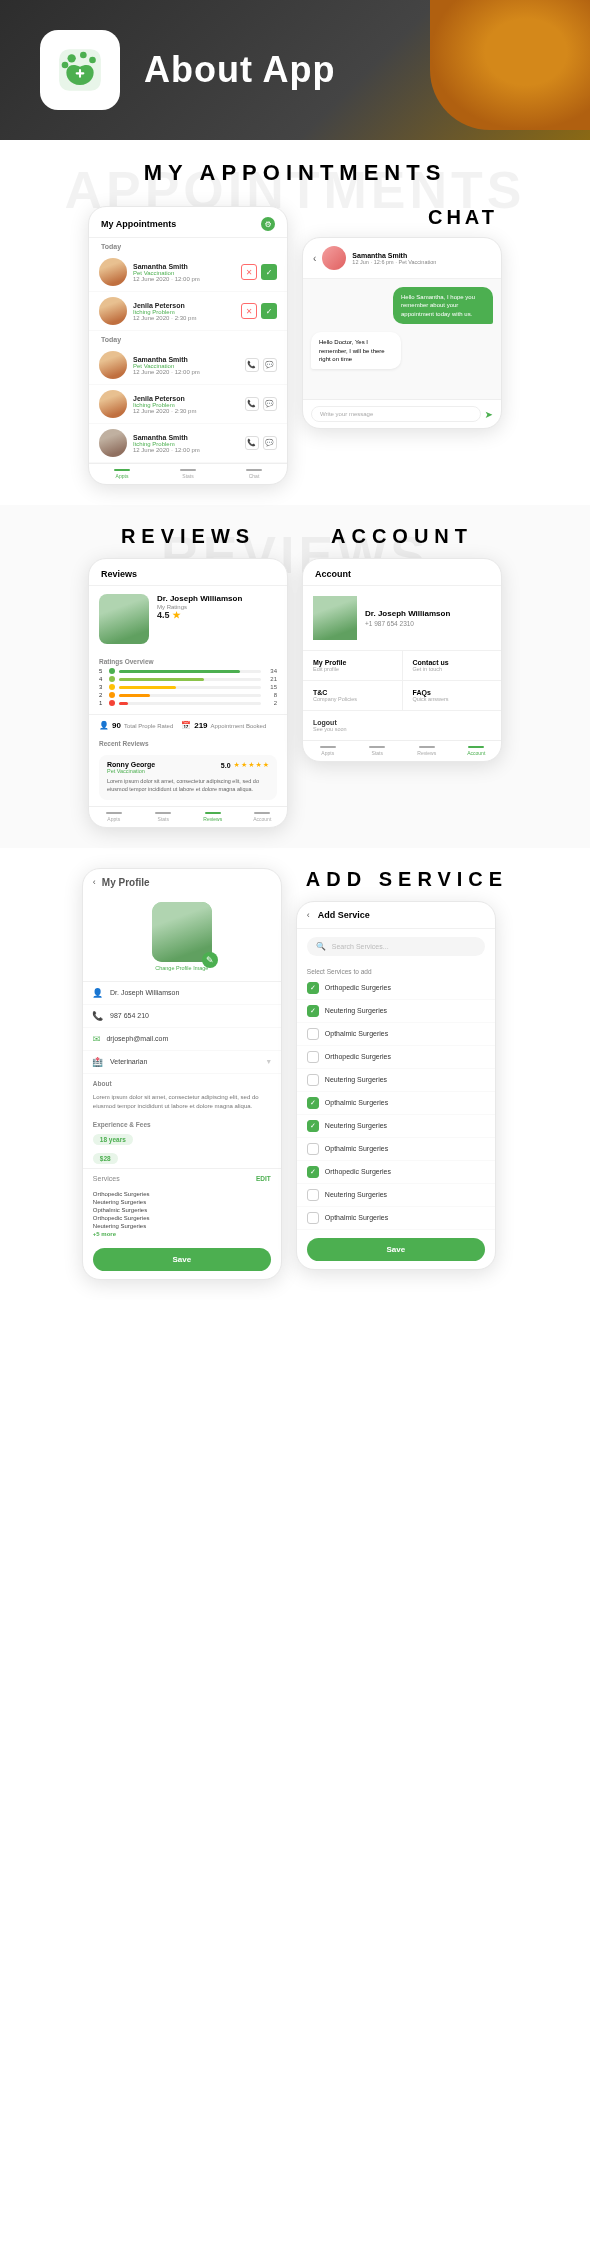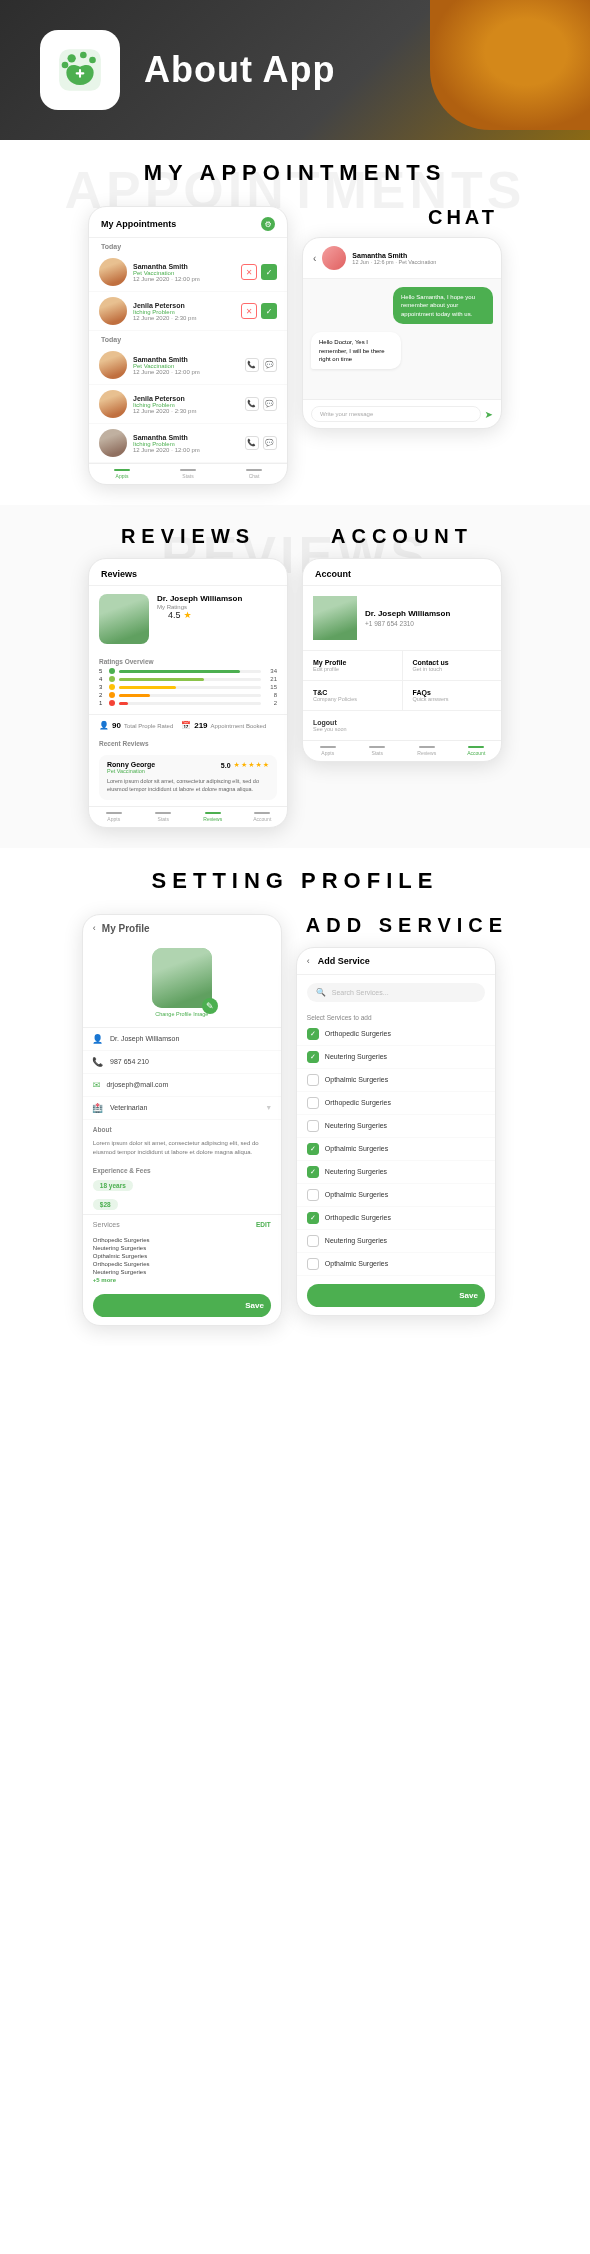--- a/index.html
+++ b/index.html
@@ -240,21 +240,21 @@
     }
     .review-avatar {
       width: 50px; height: 50px;
       border-radius: 8px;
       background: linear-gradient(135deg, #ddd, #bbb);
       overflow: hidden;
       flex-shrink: 0;
     }
     .review-name { font-size: 8px; font-weight: 700; line-height: 1.3; }
     .review-tag { font-size: 6px; color: #888; }
-    .review-rating { display: flex; align-items: center; gap: 3px; font-size: 9px; font-weight: 400; color: #222; margin-left: 11px; }
+    .review-rating { display: flex; align-items: center; gap: 3px; font-size: 9px; font-weight: 700; color: #222; }
     .star { color: #FFB300; }
     .ratings-overview { padding: 6px 10px; }
     .rating-row { display: flex; align-items: center; gap: 4px; margin-bottom: 2px; }
     .rating-num { font-size: 6px; color: #333; width: 6px; }
     .rating-dot { width: 6px; height: 6px; border-radius: 50%; background: #f0f0f0; }
     .rating-bar-bg { flex: 1; height: 3px; background: #f0f0f0; border-radius: 2px; }
     .rating-bar { height: 3px; border-radius: 2px; background: #4CAF50; }
     .rating-count { font-size: 6px; color: #555; width: 12px; text-align: right; }
     .stats-row { display: flex; gap: 8px; padding: 6px 10px; border-top: 1px solid #f0f0f0; }
     .stat-item { display: flex; align-items: center; gap: 3px; }
@@ -337,21 +337,21 @@
     .section-label-sm { font-size: 6.5px; color: #888; padding: 6px 10px 2px; font-weight: 600; }
     .about-text { font-size: 6px; color: #777; padding: 4px 10px; line-height: 1.5; }
     .exp-row { display: flex; align-items: center; padding: 4px 10px; gap: 6px; }
     .exp-badge { background: #e8f5e9; border-radius: 12px; padding: 2px 7px; font-size: 6.5px; color: #4CAF50; font-weight: 600; }
     .save-btn {
       margin: 8px 10px;
       background: #4CAF50;
       color: #fff;
       border-radius: 20px;
       padding: 7px;
-      text-align: right;
+      text-align: center;
       font-size: 8px;
       font-weight: 700;
     }
     .services-header { padding: 6px 10px; font-size: 7px; color: #888; border-top: 1px solid #f0f0f0; display: flex; justify-content: space-between; }
     .edit-link { color: #4CAF50; font-size: 6.5px; font-weight: 600; }
     .service-tag { font-size: 6px; color: #444; padding: 1px 0; }
 
     
     .add-service-header {
       display: flex;
@@ -774,21 +774,20 @@
               <span>Account</span>
             </div>
         </div>
       </div>
     </div>
 
   </div>
 </div>
 
 <div class="combined-section">
-  <div class="section-title">SETTING PROFILE</div>
 
   <div class="two-phone-row">
 
     <div class="phone phone-md">
       <div class="profile-back">
         <span style="cursor:pointer;">‹</span>
         <span class="profile-title">My Profile</span>
       </div>
 
       <div class="profile-image-area">

